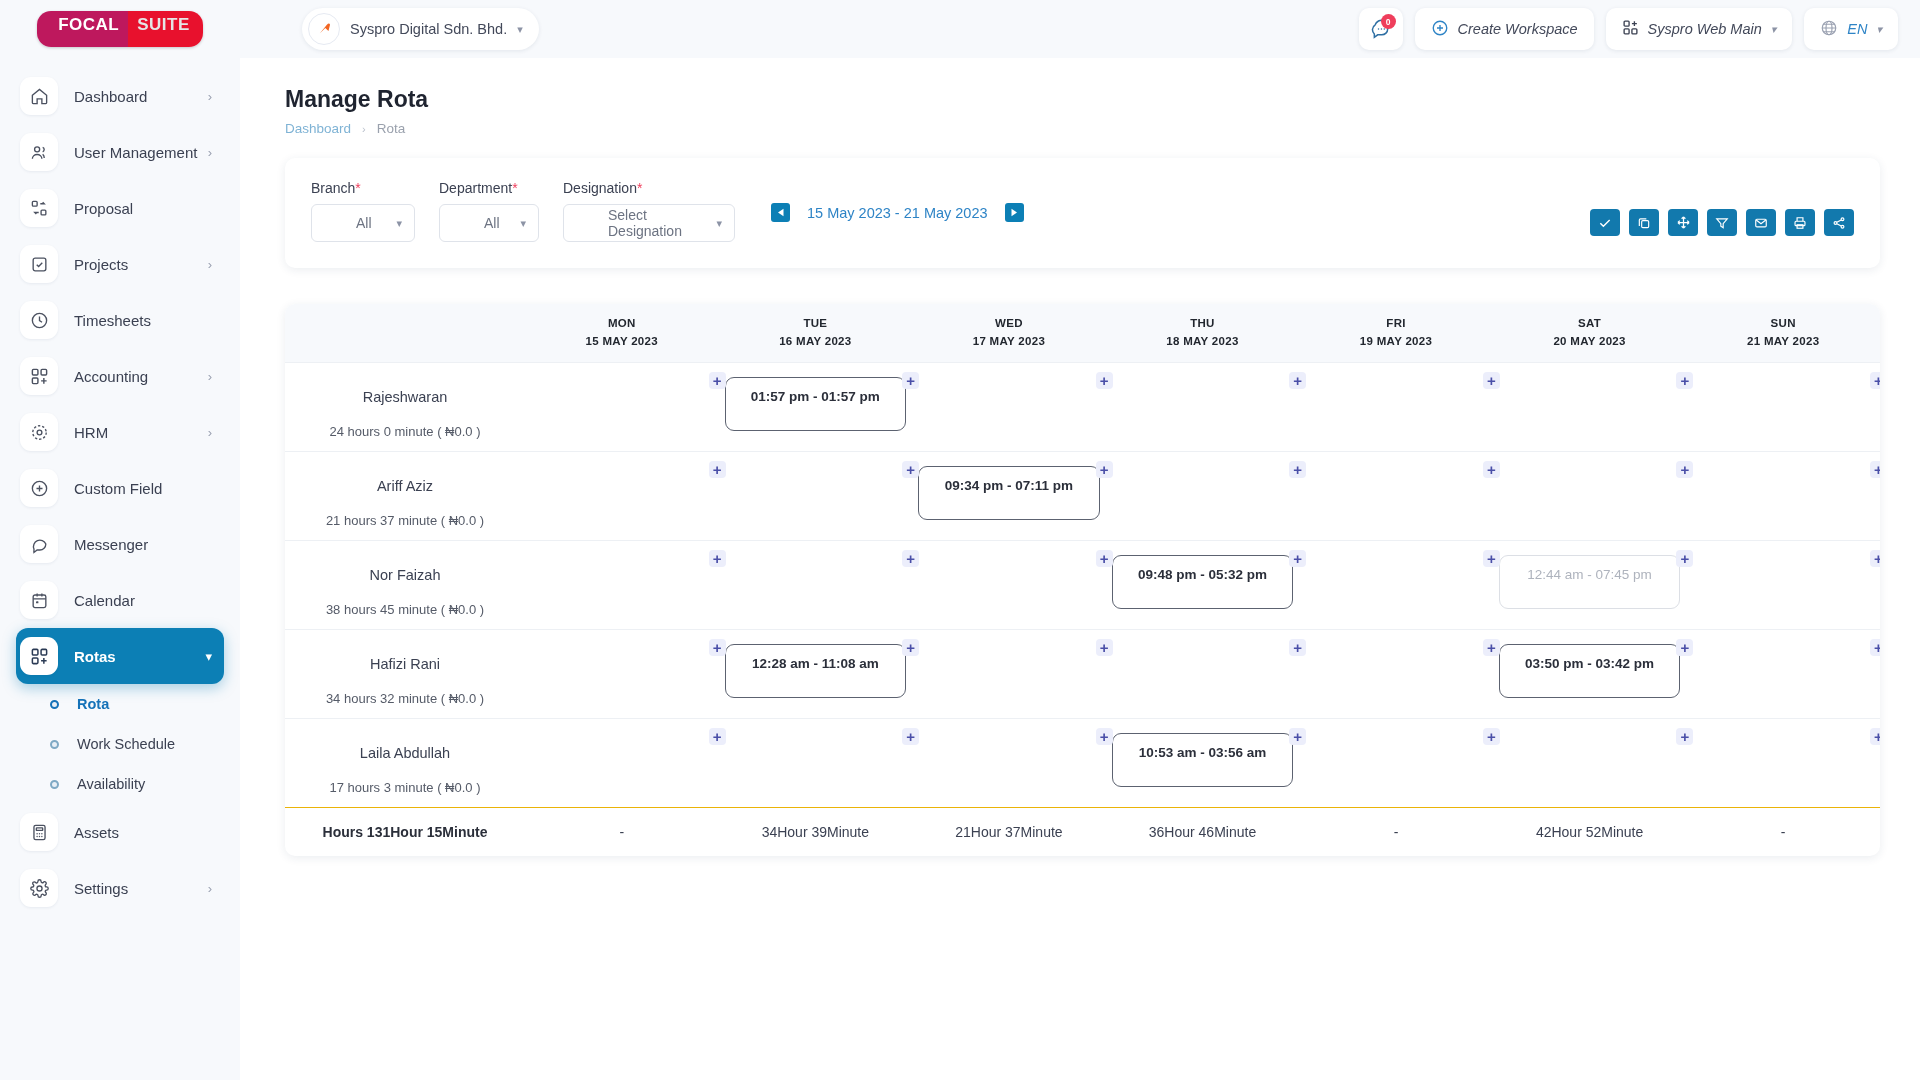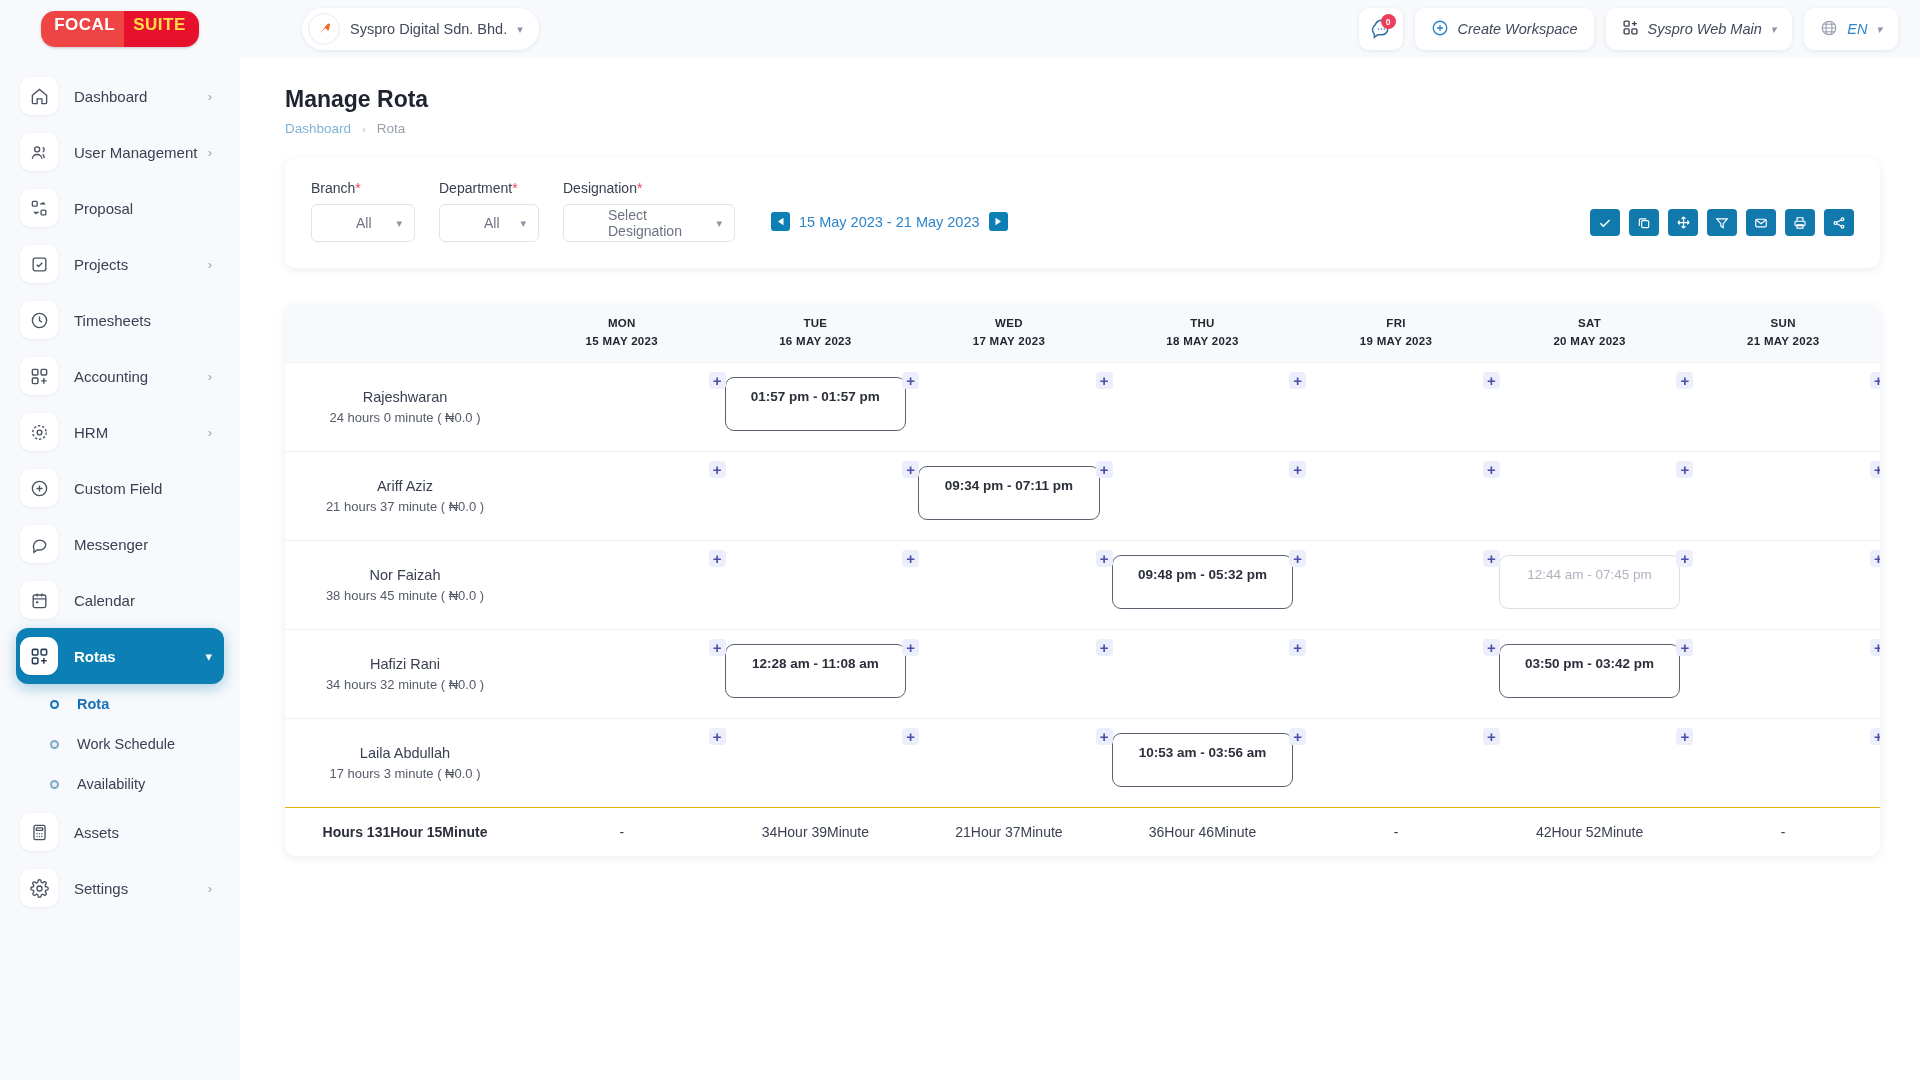--- a/index.html
+++ b/index.html
@@ -15,22 +15,22 @@
     position: absolute; top: 0; left: 0; width: 1920px; height: 58px;
     background: #f7f9fc;
     display: flex; align-items: center;
   }
   .logo-wrap { width: 240px; display: flex; align-items: center; justify-content: center; }
   .logo {
     display: flex; border-radius: 14px; overflow: hidden;
     font-weight: bold; font-size: 17px; letter-spacing: .5px;
     box-shadow: 0 1px 3px rgba(0,0,0,.2);
   }
-  .logo .l-left { background: #ef4444; color: #fff; padding: 4px 9px 4px 13px; }
-  .logo .l-right { background: #e8112d; color: #fde047; padding: 4px 13px 12px 9px; }
+  .logo .l-left { background: #be185d; color: #fff; padding: 4px 9px 4px 21px; }
+  .logo .l-right { background: #e8112d; color: #e5e5e5; padding: 4px 13px 12px 9px; }
 
   .ws-select {
     display: flex; align-items: center; gap: 10px;
     background: #fff; border-radius: 22px; height: 42px;
     padding: 0 16px 0 6px; margin-left: 62px;
     box-shadow: 0 1px 4px rgba(20,40,80,.09);
   }
   .ws-avatar {
     width: 32px; height: 32px; border-radius: 50%;
     background: #fff; border: 1.5px solid #e6eaf2;
@@ -112,21 +112,21 @@
   .field-label { font-size: 14px; color: #3b4152; margin-bottom: 8px; }
   .req { color: #ef3e5c; }
   .select-box {
     height: 38px; border: 1px solid #dfe3ea; border-radius: 6px;
     display: flex; align-items: center; padding: 0 12px;
     font-size: 14px; color: #6c7382; background: #fff;
   }
   .select-box .sv { flex: 1; margin-left: 32px; }
   .w1 { width: 104px; } .w2 { width: 100px; } .w3 { width: 172px; }
 
-  .daterange { display: flex; align-items: center; gap: 9px; margin-left: 12px; margin-bottom: 11px; text-align: right; }
+  .daterange { display: flex; align-items: center; gap: 17px; margin-left: 12px; margin-bottom: 20px; text-align: right; }
   .arrow-btn {
     width: 19px; height: 19px; background: #0c7fb5; border-radius: 3px;
     display: flex; align-items: center; justify-content: center; cursor: pointer;
   }
   .range-text { color: #2e84c6; font-size: 14.5px; }
 
   .tools { margin-left: auto; display: flex; gap: 9px; margin-bottom: 6px; }
   .tool-btn {
     width: 30px; height: 27px; background: #1279ad; border-radius: 4px;
     display: flex; align-items: center; justify-content: center; cursor: pointer;
@@ -140,21 +140,21 @@
     background: #f7f9fc; padding: 13px 0 15px 0; text-align: center;
     font-size: 11.5px; font-weight: bold; color: #22272f; letter-spacing: .3px;
   }
   .th-day { display: block; }
   .th-date { display: block; margin-top: 6px; }
   table.rota tbody td {
     border-top: 1px solid #edf0f4; height: 89px; vertical-align: top; position: relative;
   }
   .emp { text-align: center; padding-top: 26px; }
   .emp-name { font-size: 14.5px; color: #3b4152; }
-  .emp-hours { font-size: 13px; color: #555b68; margin-top: 5px; }
+  .emp-hours { font-size: 13px; color: #555b68; margin-top: 19px; }
   .plus {
     position: absolute; top: 9px; right: -7px; width: 17px; height: 17px;
     border-radius: 4px; background: #eceefb; color: #4a4fa8;
     display: flex; align-items: center; justify-content: center;
     font-size: 15px; font-weight: bold; line-height: 1; cursor: pointer; z-index: 2;
   }
   .shift {
     position: absolute; left: 6px; right: 6px; top: 14px; height: 54px;
     border: 1.4px solid #5c6270; border-radius: 9px;
     display: flex; align-items: flex-start; justify-content: center;

